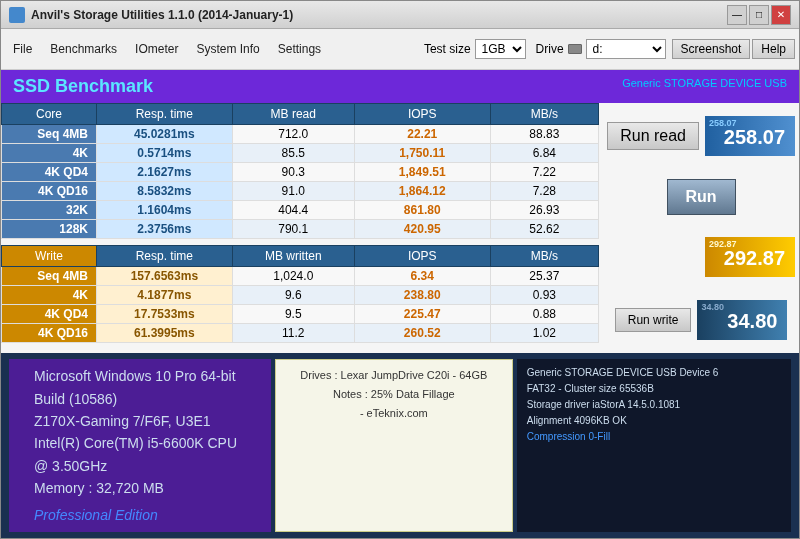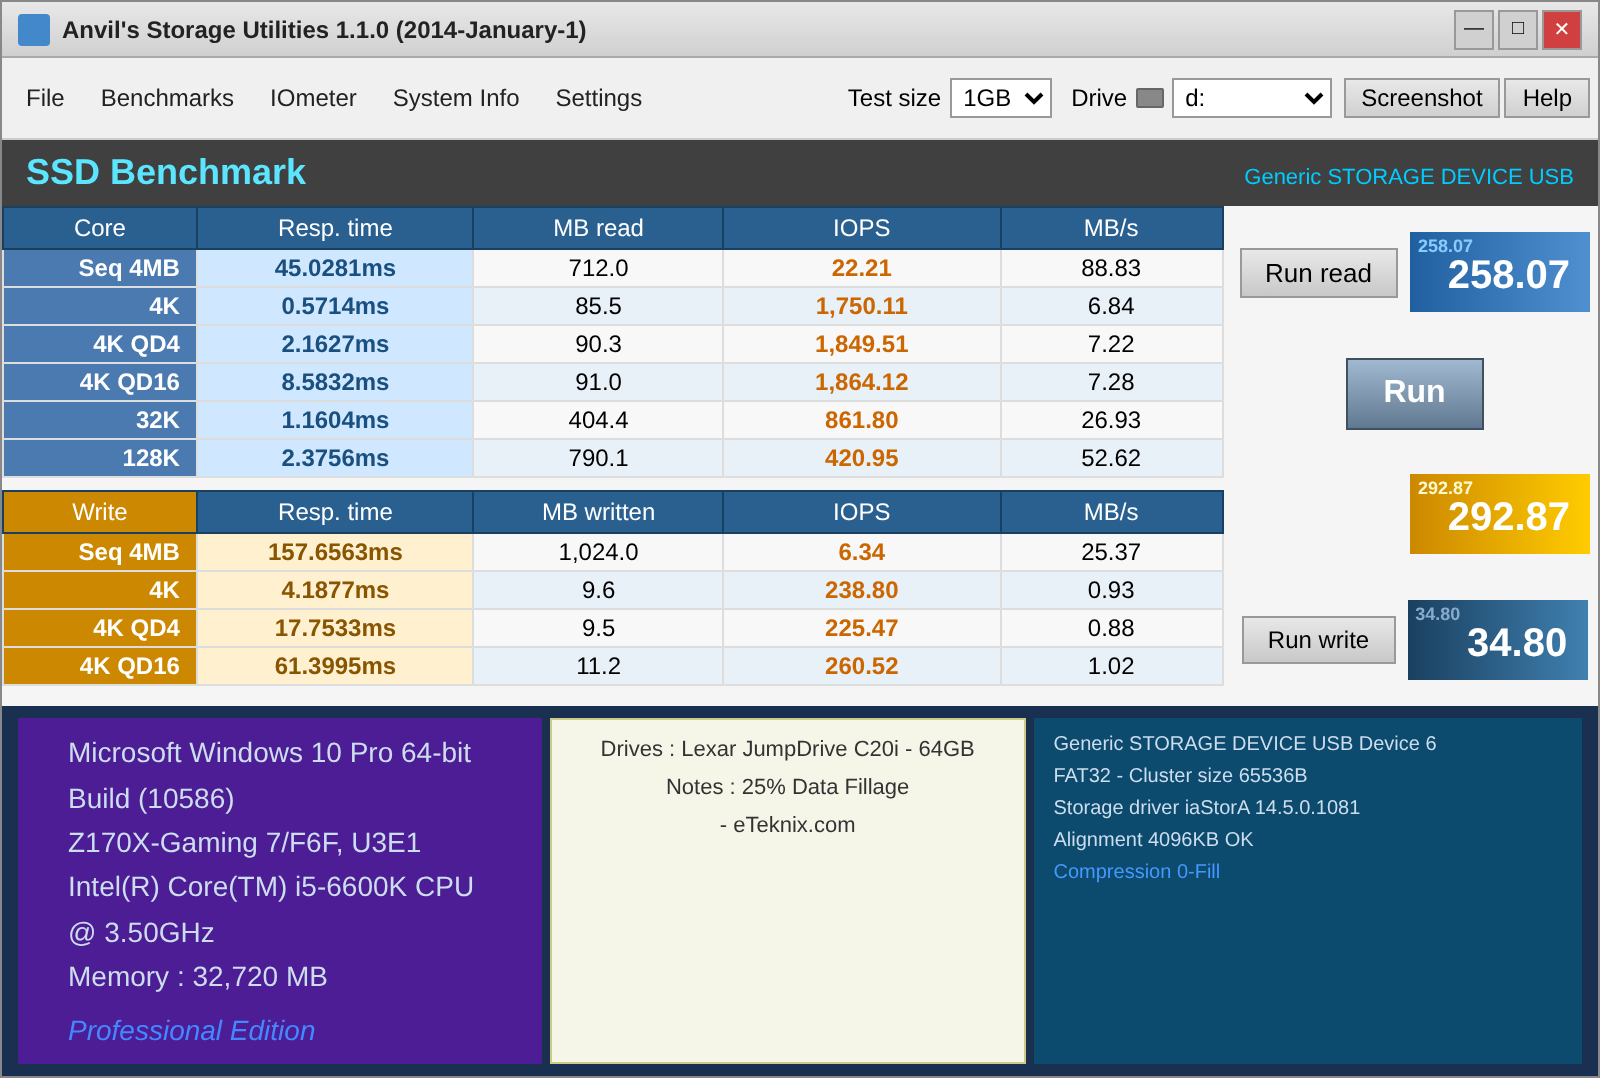--- a/index.html
+++ b/index.html
@@ -109,25 +109,25 @@
       cursor: pointer;
       height: 20px;
     }
     .main-content {
       flex: 1;
       display: flex;
       flex-direction: column;
       background: #f5f5f5;
     }
     .ssd-header {
-      background: #404040;
+      background: #6d28d9;
       padding: 6px 12px;
       display: flex;
       justify-content: space-between;
-      align-items: flex-end;
+      align-items: flex-start;
     }
     .ssd-title {
       color: #5be5ff;
       font-size: 18px;
       font-weight: bold;
     }
     .device-info {
       color: #00ccff;
       font-size: 11px;
       text-align: right;
@@ -205,21 +205,21 @@
       align-items: center;
       justify-content: space-around;
       padding: 4px;
       min-width: 180px;
       gap: 4px;
     }
     .run-read-btn {
       background: linear-gradient(to bottom, #e8e8e8, #c8c8c8);
       border: 1px solid #999;
       padding: 4px 12px;
-      font-size: 13px;
+      font-size: 16px;
       cursor: pointer;
       white-space: nowrap;
     }
     .run-btn {
       background: linear-gradient(to bottom, #a0b8d0, #607890);
       border: 1px solid #405060;
       padding: 8px 18px;
       font-size: 16px;
       font-weight: bold;
       color: white;
@@ -309,21 +309,21 @@
       border: 1px solid #cccc88;
       padding: 6px 12px;
       font-size: 11px;
       line-height: 1.7;
       color: #333;
       min-width: 200px;
       flex: 1;
       text-align: center;
     }
     .bottom-device {
-      background: #0c4a6e;
+      background: #0f172a;
       color: #ccddee;
       padding: 6px 10px;
       font-size: 10px;
       line-height: 1.6;
       flex: 1.2;
     }
   </style>
 </head>
 <body>
 

